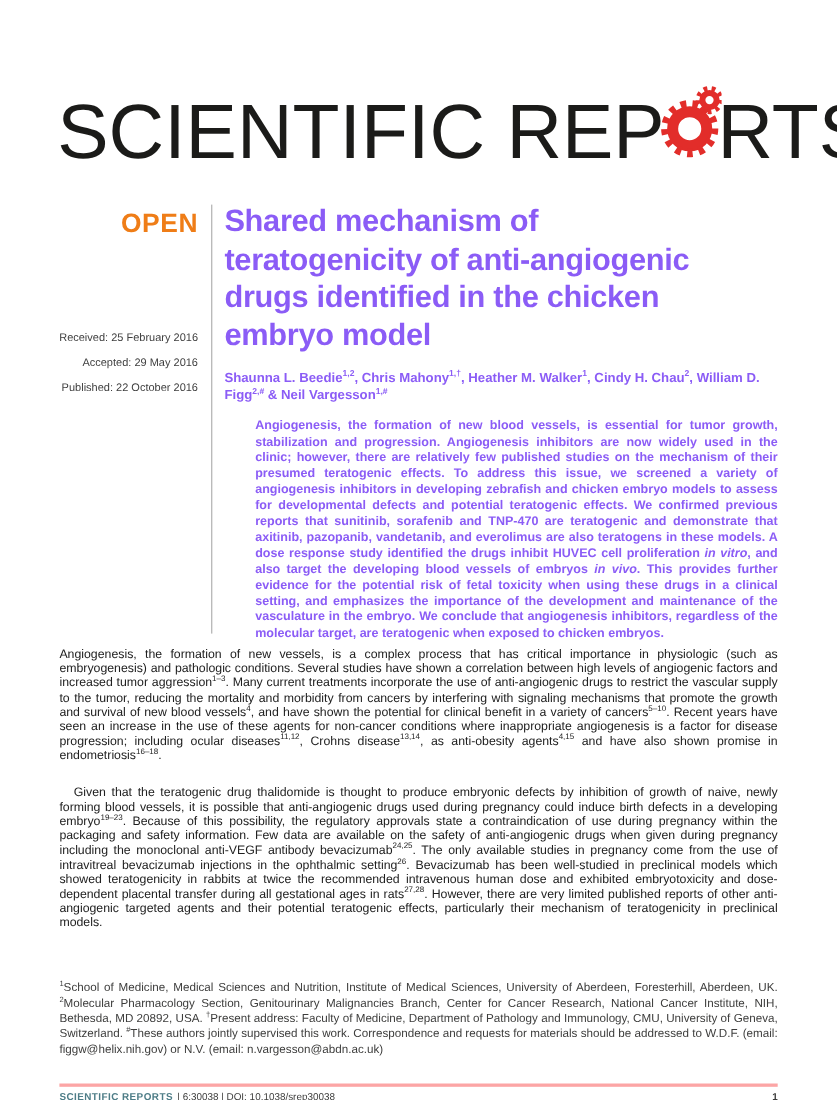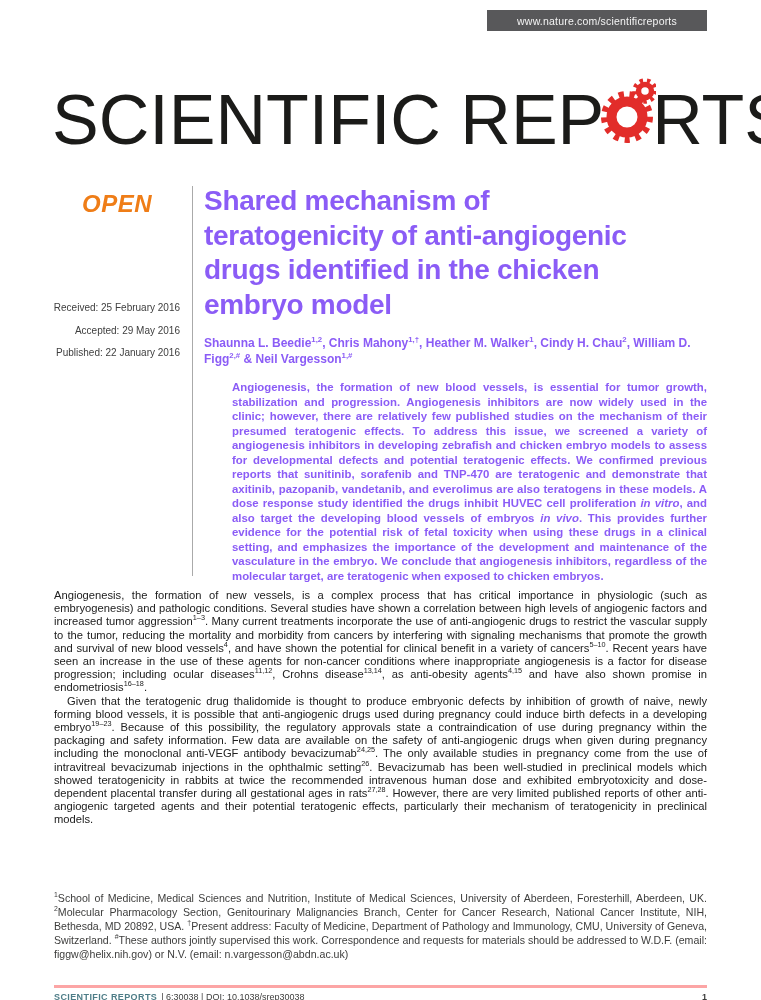--- a/index.html
+++ b/index.html
@@ -11,63 +11,60 @@
           display:flex;align-items:center;justify-content:center;}
   .urlbar span{color:#f4f4f4;font-size:10.5px;letter-spacing:0.2px;}
 
   
   .logo{position:absolute;left:52px;top:78px;display:flex;align-items:baseline;
         font-size:70px;color:#1b1b19;letter-spacing:0px;white-space:nowrap;}
   .logo .gear{margin:0 -4px -3px -4px;}
   .logo svg g{stroke:#e22d2a;}
 
   
-  .open-label{position:absolute;left:54px;top:190px;width:126px;text-align:center;
-              font-size:24px;font-weight:bold;color:#ef7d17;letter-spacing:0.5px;font-style:italic;}
+  .open-label{position:absolute;left:54px;top:190px;width:126px;text-align:right;
+              font-size:24px;font-weight:bold;color:#ef7d17;letter-spacing:0.5px;}
   .dates{position:absolute;left:14px;top:297px;width:166px;text-align:right;
          font-size:10px;line-height:22.5px;color:#3e3e3e;}
 
   .vdivider{position:absolute;left:192px;top:186px;width:1px;height:390px;background:#aaaaaa;}
 
   
   .maincol{position:absolute;left:204px;top:184px;width:503px;color:#8b5cf6;}
   .title{font-size:28px;line-height:34.5px;font-weight:bold;letter-spacing:-0.3px;}
   .authors{margin-top:13px;font-size:12px;line-height:16px;font-weight:bold;}
   .abstract{margin-top:13px;font-size:11.4px;line-height:14.5px;font-weight:bold;
             text-align:justify;margin-left:28px;}
 
   sup{font-size:0.65em;vertical-align:super;line-height:0;}
 
   
   .bodytext{position:absolute;left:54px;top:589px;width:653px;
             font-family:Liberation Sans, sans-serif;font-size:11.2px;line-height:13.2px;
             text-align:justify;color:#202020;}
   .bodytext p{margin:0;}
-  .bodytext p.indent{text-indent:13px;}
+  .bodytext p.indent{text-indent:13px;margin-top:20px;}
 
   
   .affiliations{position:absolute;left:54px;top:891px;width:653px;
                 font-size:10.6px;line-height:14.1px;text-align:justify;color:#3d3d3c;}
 
   
   .footer{position:absolute;left:54px;top:985px;width:653px;border-top:3px solid #fca5a5;
           padding-top:4px;display:flex;justify-content:space-between;align-items:baseline;
           font-size:9px;color:#3d3d3c;}
   .footer .journal{font-weight:bold;color:#4e7d87;letter-spacing:0.4px;}
   .footer .citation{margin-left:4px;}
   .footer .pagenum{font-weight:bold;}
 </style>
 </head>
 <body>
 
 <div class="page">
 
-  <div class="urlbar">
-    <span>www.nature.com/scientificreports</span>
-  </div>
 
   <div class="logo">
     <span>SCIENTIFIC REP</span>
     <span class="gear">
       <svg width="56" height="66" viewBox="0 0 56 66">
         <g fill="none">
           <circle cx="27" cy="39" r="15.5" stroke-width="10"></circle>
           <circle cx="27" cy="39" r="22" stroke-width="8" stroke-dasharray="5 5.55"></circle>
           <circle cx="45" cy="13" r="6.5" stroke-width="5.5"></circle>
           <circle cx="45" cy="13" r="10.5" stroke-width="4.5" stroke-dasharray="3.4 3.9"></circle>
@@ -75,21 +72,21 @@
       </svg>
     </span>
     <span>RTS</span>
   </div>
 
   <div class="open-label">OPEN</div>
 
   <div class="dates">
     <div>Received: 25 February 2016</div>
     <div>Accepted: 29 May 2016</div>
-    <div>Published: 22 January 2016</div>
+    <div>Published: 22 October 2016</div>
   </div>
 
   <div class="vdivider"></div>
 
   <div class="maincol">
     <div class="title">Shared mechanism of<br>teratogenicity of anti-angiogenic<br>drugs identified in the chicken<br>embryo model</div>
     <div class="authors">Shaunna L. Beedie<sup>1,2</sup>, Chris Mahony<sup>1,†</sup>, Heather M. Walker<sup>1</sup>, Cindy H. Chau<sup>2</sup>, William D. Figg<sup>2,#</sup> &amp; Neil Vargesson<sup>1,#</sup></div>
     <div class="abstract">Angiogenesis, the formation of new blood vessels, is essential for tumor growth, stabilization and progression. Angiogenesis inhibitors are now widely used in the clinic; however, there are relatively few published studies on the mechanism of their presumed teratogenic effects. To address this issue, we screened a variety of angiogenesis inhibitors in developing zebrafish and chicken embryo models to assess for developmental defects and potential teratogenic effects. We confirmed previous reports that sunitinib, sorafenib and TNP-470 are teratogenic and demonstrate that axitinib, pazopanib, vandetanib, and everolimus are also teratogens in these models. A dose response study identified the drugs inhibit HUVEC cell proliferation <i>in vitro</i>, and also target the developing blood vessels of embryos <i>in vivo</i>. This provides further evidence for the potential risk of fetal toxicity when using these drugs in a clinical setting, and emphasizes the importance of the development and maintenance of the vasculature in the embryo. We conclude that angiogenesis inhibitors, regardless of the molecular target, are teratogenic when exposed to chicken embryos.</div>
   </div>
 

